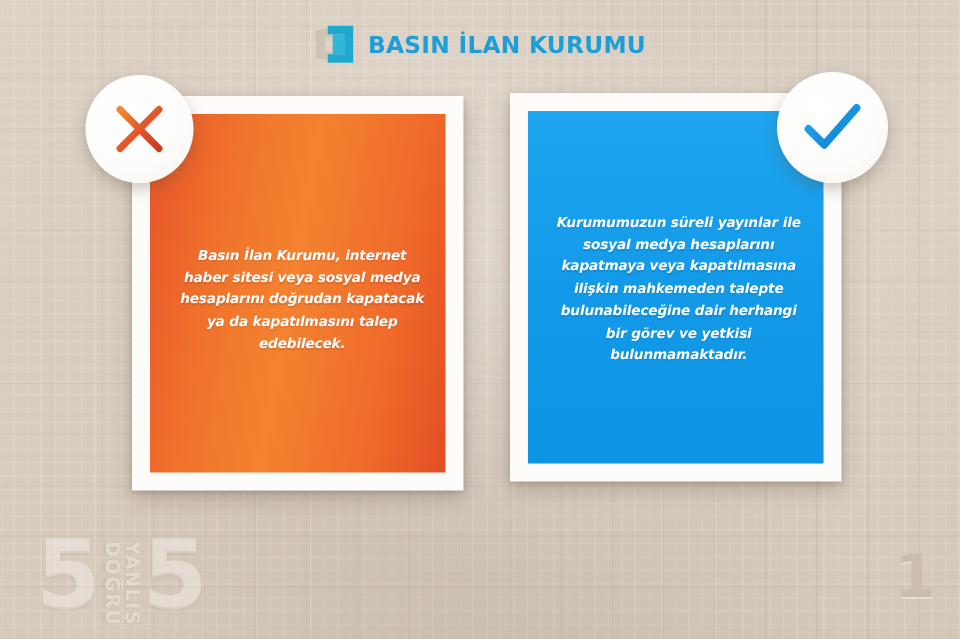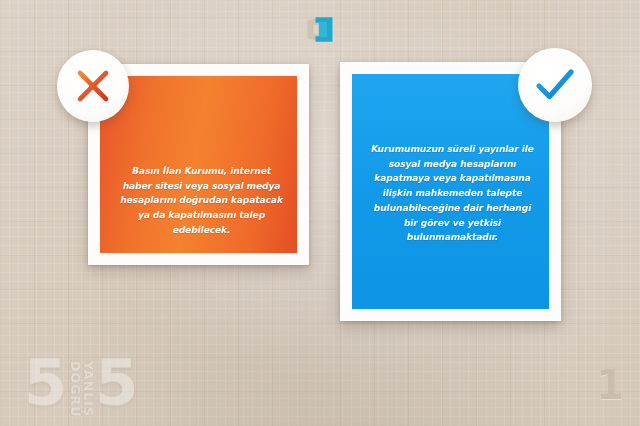--- a/index.html
+++ b/index.html
@@ -57,21 +57,21 @@
     color:#ffffff;
     font-style:italic;font-weight:bold;
     font-family:"DejaVu Sans", sans-serif;
     line-height:1.62;
     letter-spacing:-.1px;
     text-shadow:0 1px 1px rgba(0,0,0,.13);
     text-align:center;
   }
 
   
-  #card-wrong{left:88px;top:64px;width:221px;height:201px;}
+  #card-wrong{left:88px;top:64px;width:221px;height:263px;}
   #panel-wrong{
     left:12px;top:12px;right:12px;bottom:12px;
     background:linear-gradient(100deg,#e8542a 0%,#f0732c 26%,#f4822f 48%,#ef6a2a 78%,#e34e24 100%);
   }
   #text-wrong{top:88px;left:20px;right:14px;font-size:9.1px;}
 
   
   #card-right{left:340px;top:62px;width:221px;height:259px;}
   #panel-right{
     left:12px;top:12px;right:12px;bottom:12px;
@@ -133,20 +133,21 @@
 
 <div class="header">
   <span>
     <svg class="logo-mark" viewBox="0 0 28 27">
       <path d="M1.5 4.5 L18 1.2 L18 7.5 L7.5 9.2 L7.5 18.2 L18 19.8 L18 25.8 L1.5 22.5 Z" fill="#cfc3b4"></path>
       <path d="M9.5 1.2 L26.5 1.2 L26.5 25.8 L9.5 25.8 L9.5 20.2 L21 20.2 L21 6.8 L9.5 6.8 Z" fill="#1fa9cf"></path>
       <path d="M9.5 6.8 L21 6.8 L21 20.2 L9.5 20.2 Z" fill="#1b9ec6" opacity="0"></path>
       <path d="M12.8 6.8 L21 6.8 L21 20.2 L12.8 20.2 Z" fill="#2fb6d8"></path>
     </svg>
   </span>
+  <span class="logo-word">BASIN İLAN KURUMU</span>
 </div>
 
 <div class="card" id="card-wrong">
   <div class="panel" id="panel-wrong">
     <div class="panel-text" id="text-wrong">Basın İlan Kurumu, internet haber sitesi veya sosyal medya hesaplarını doğrudan kapatacak ya da kapatılmasını talep edebilecek.</div>
   </div>
 </div>
 
 <div class="badge" id="badge-wrong">
   <svg width="44" height="44" viewBox="0 0 44 44" aria-hidden="true">

